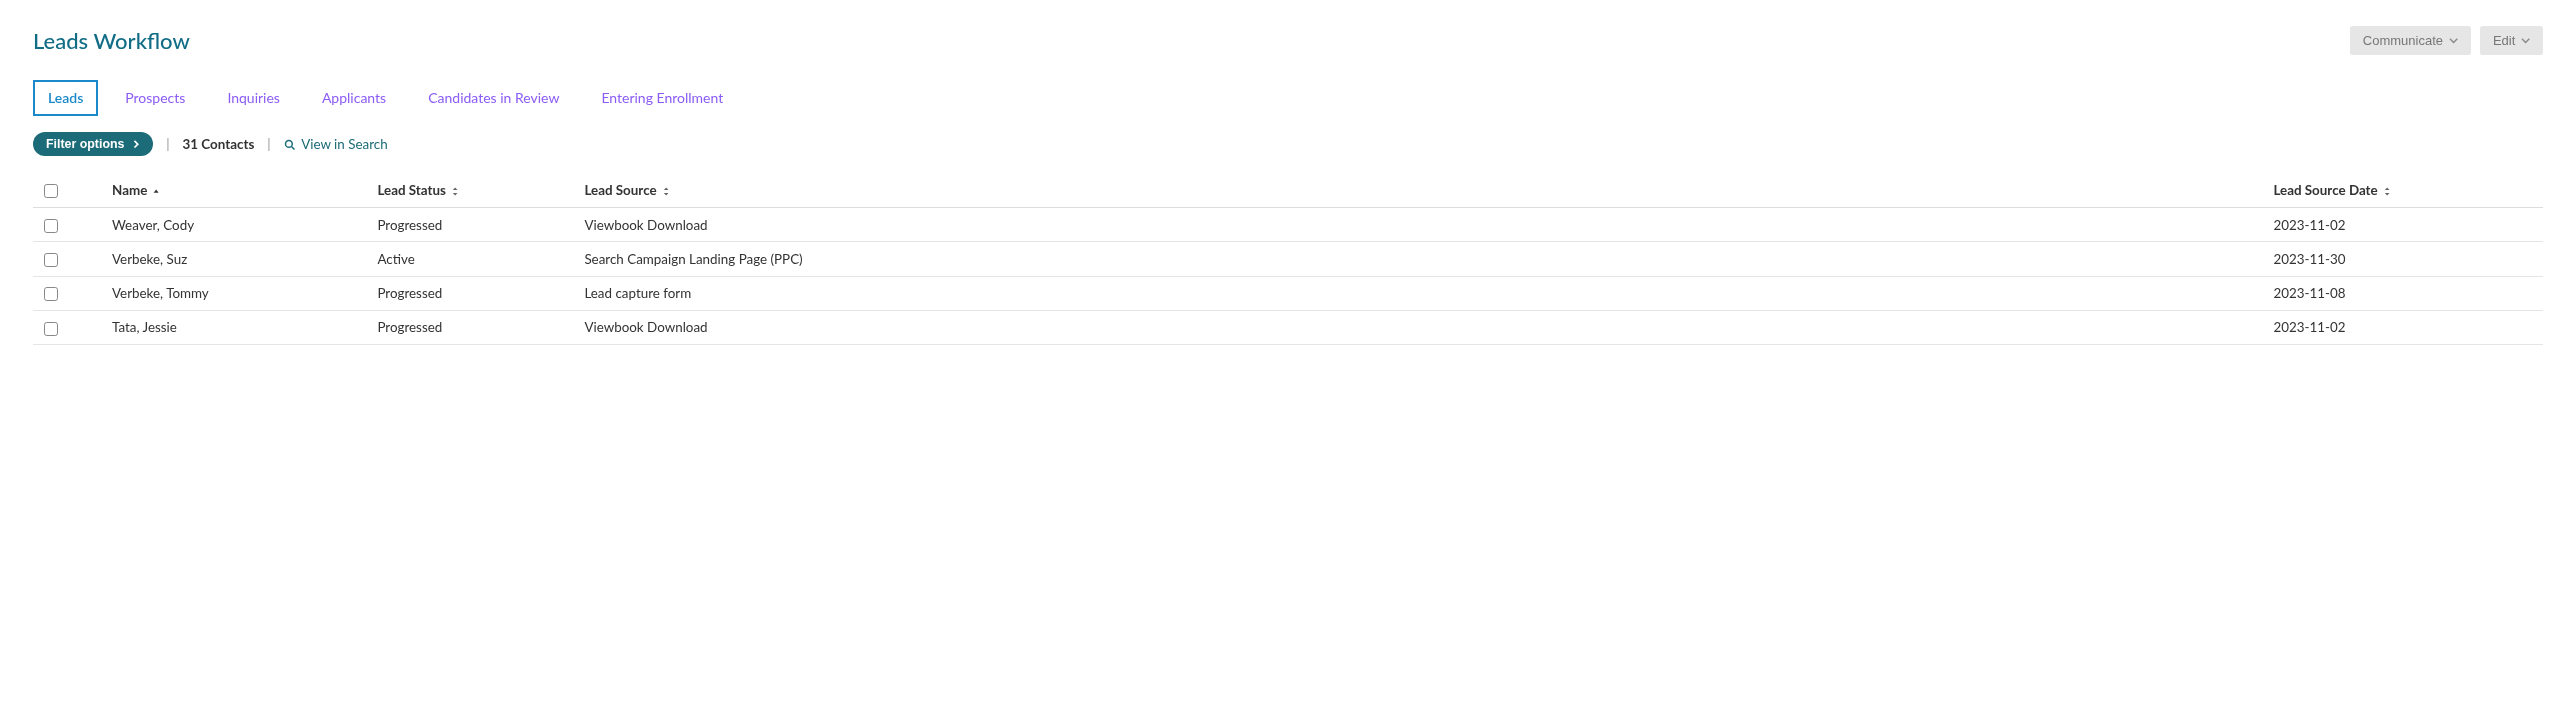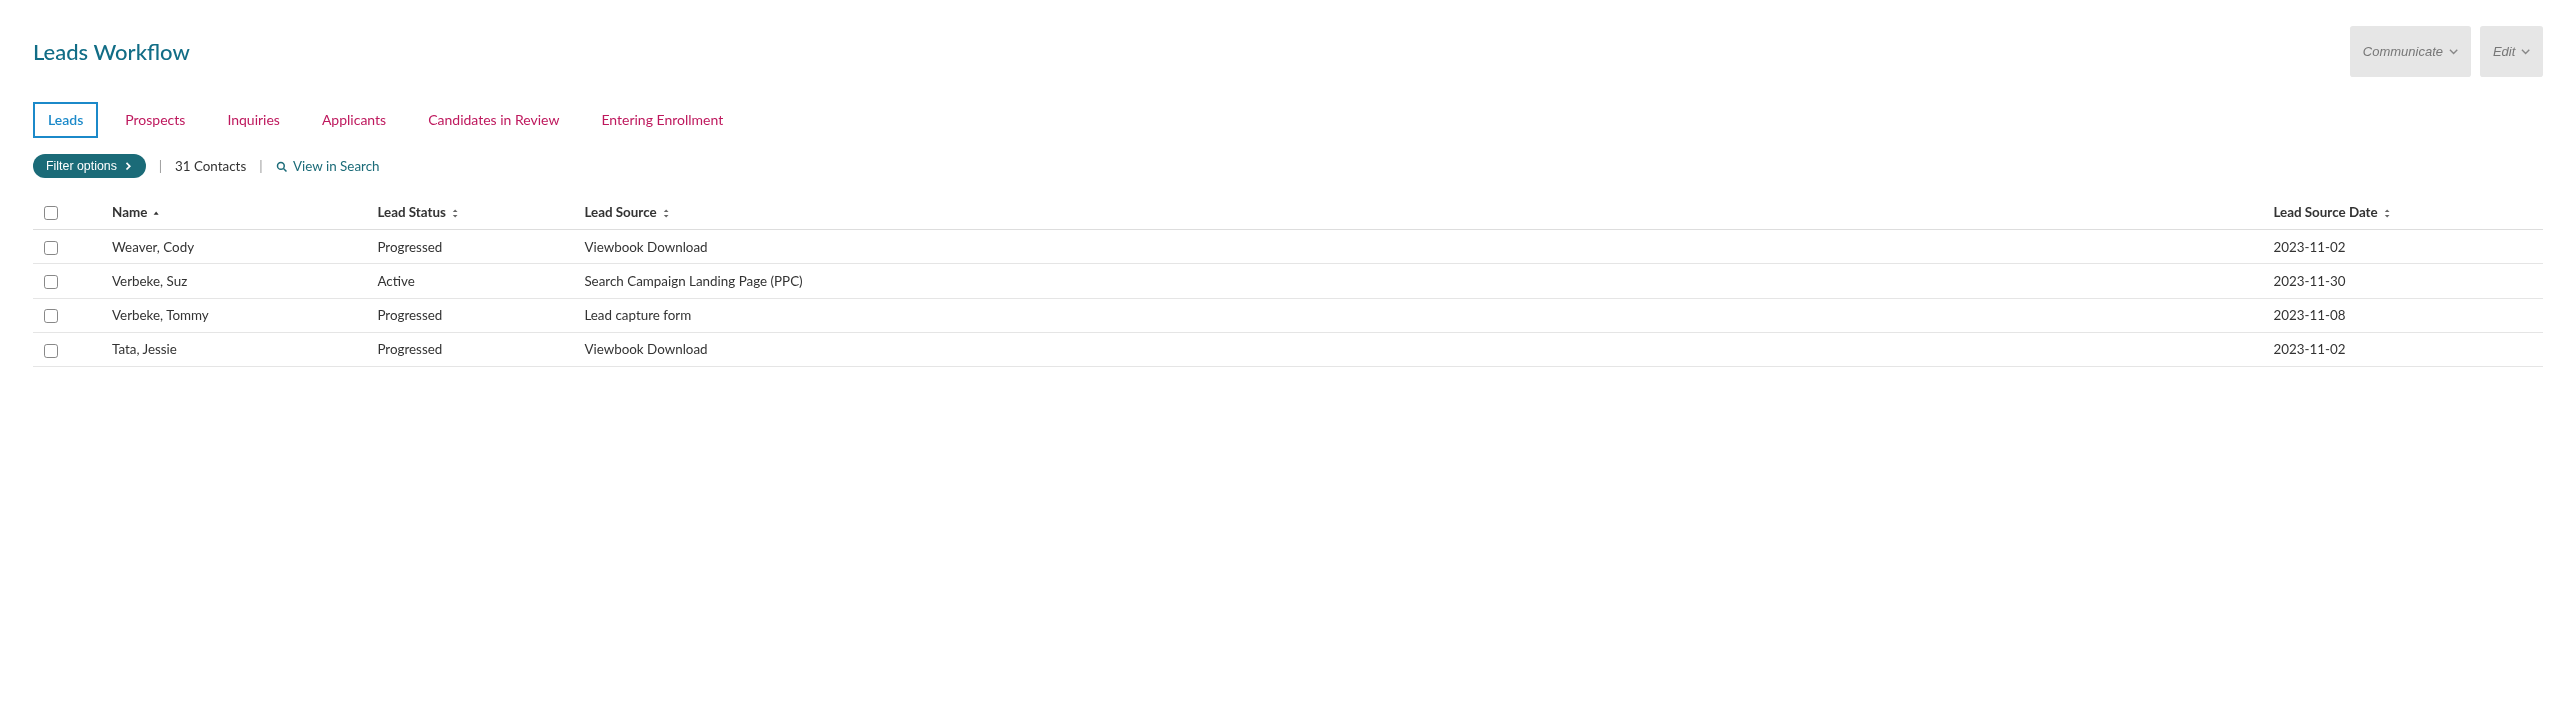--- a/index.html
+++ b/index.html
@@ -26,41 +26,40 @@
   }
   .header-actions {
     display: flex;
     gap: 9.2px;
   }
   .btn-grey {
     background: #e6e6e6;
     color: #777;
     border: none;
     border-radius: 2.8px;
-    padding: 18px 13px;
+    padding: 7px 13px;
     font-size: 13px;
     cursor: pointer;
     display: inline-flex;
     align-items: center;
     gap: 5.5px;
-    font-style: italic;
   }
   .chev-down {
     width: 9.2px; height: 9.2px;
     display: inline-block;
   }
   .chev-down svg { display:block; }
   .tabs {
     display: flex;
     gap: 12px;
     margin-bottom: 16.6px;
   }
   .tab {
     padding: 7.4px 13px;
-    color: #be185d;
+    color: #8b5cf6;
     font-size: 14px;
     cursor: pointer;
     border: 2.8px solid transparent;
   }
   .tab.active {
     color: #1b89c9;
     border: 2.8px solid #1b89c9;
     font-weight: 600;
   }
   .subbar {
@@ -69,32 +68,32 @@
     gap: 13px;
     margin-bottom: 16.6px;
   }
   .pill-btn {
     background: #1b6b78;
     color: #fff;
     border: none;
     border-radius: 13px;
     padding: 4.6px 13px;
     font-size: 12.4px;
-    font-weight: 400;
+    font-weight: 700;
     display: inline-flex;
     align-items: center;
     gap: 7.4px;
     cursor: pointer;
   }
   .divider-v {
     color: #999;
   }
   .contact-count {
     color: #333;
-    font-weight: 400;
+    font-weight: 700;
   }
   .link-teal {
     color: #1b6b78;
     text-decoration: none;
     display: inline-flex;
     align-items: center;
     gap: 5.5px;
     cursor: pointer;
   }
   .search-ico { width: 12px; height: 12px; }

